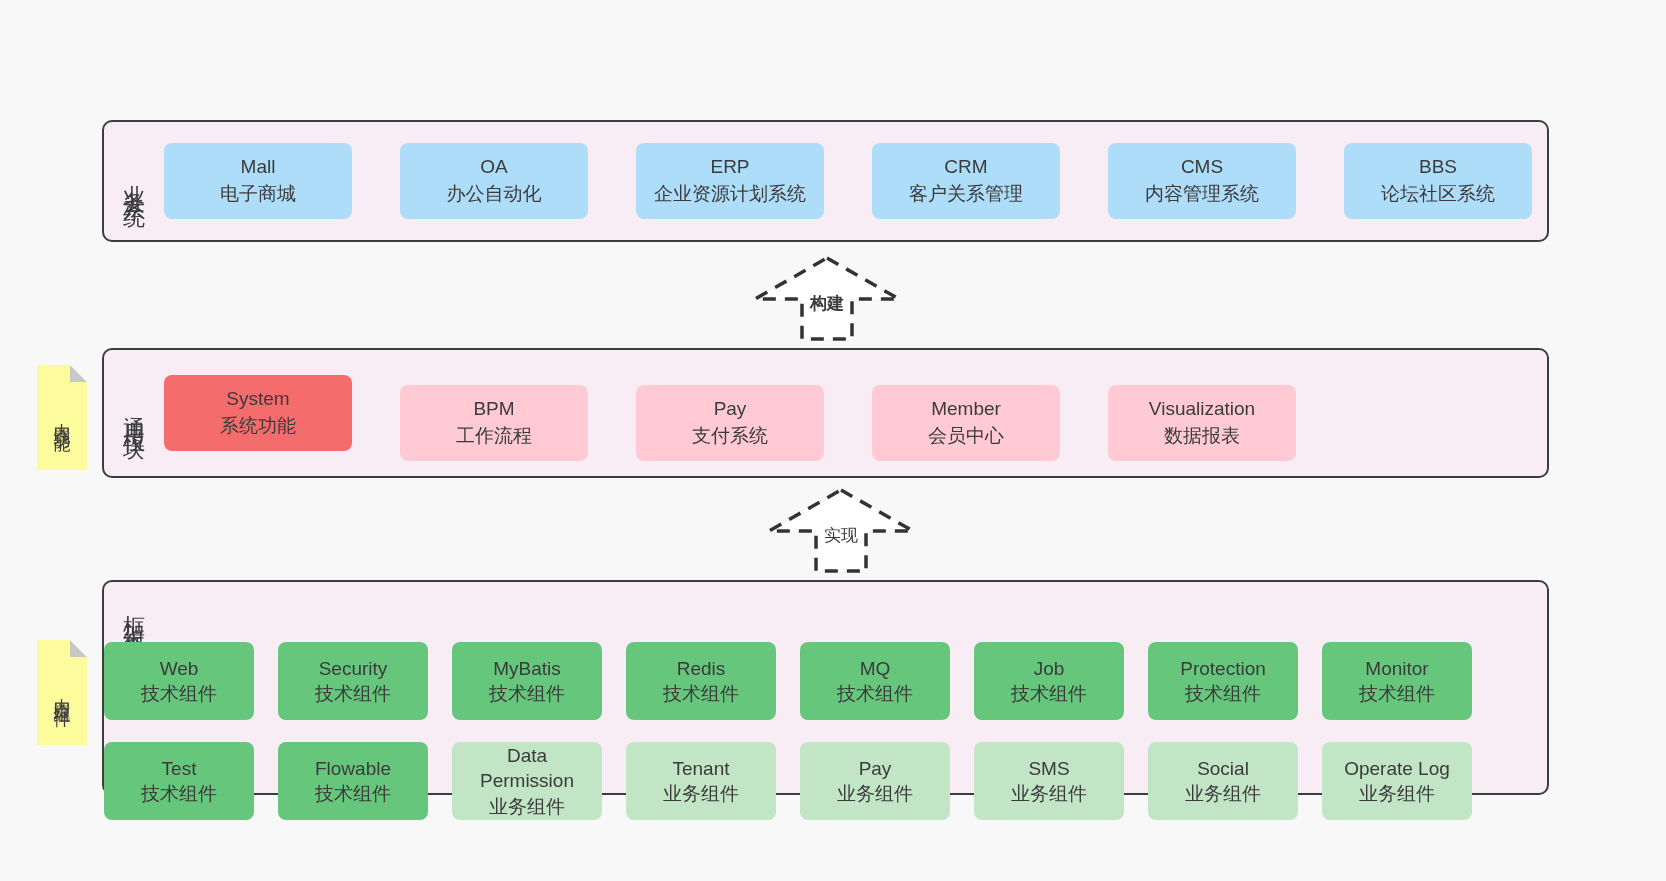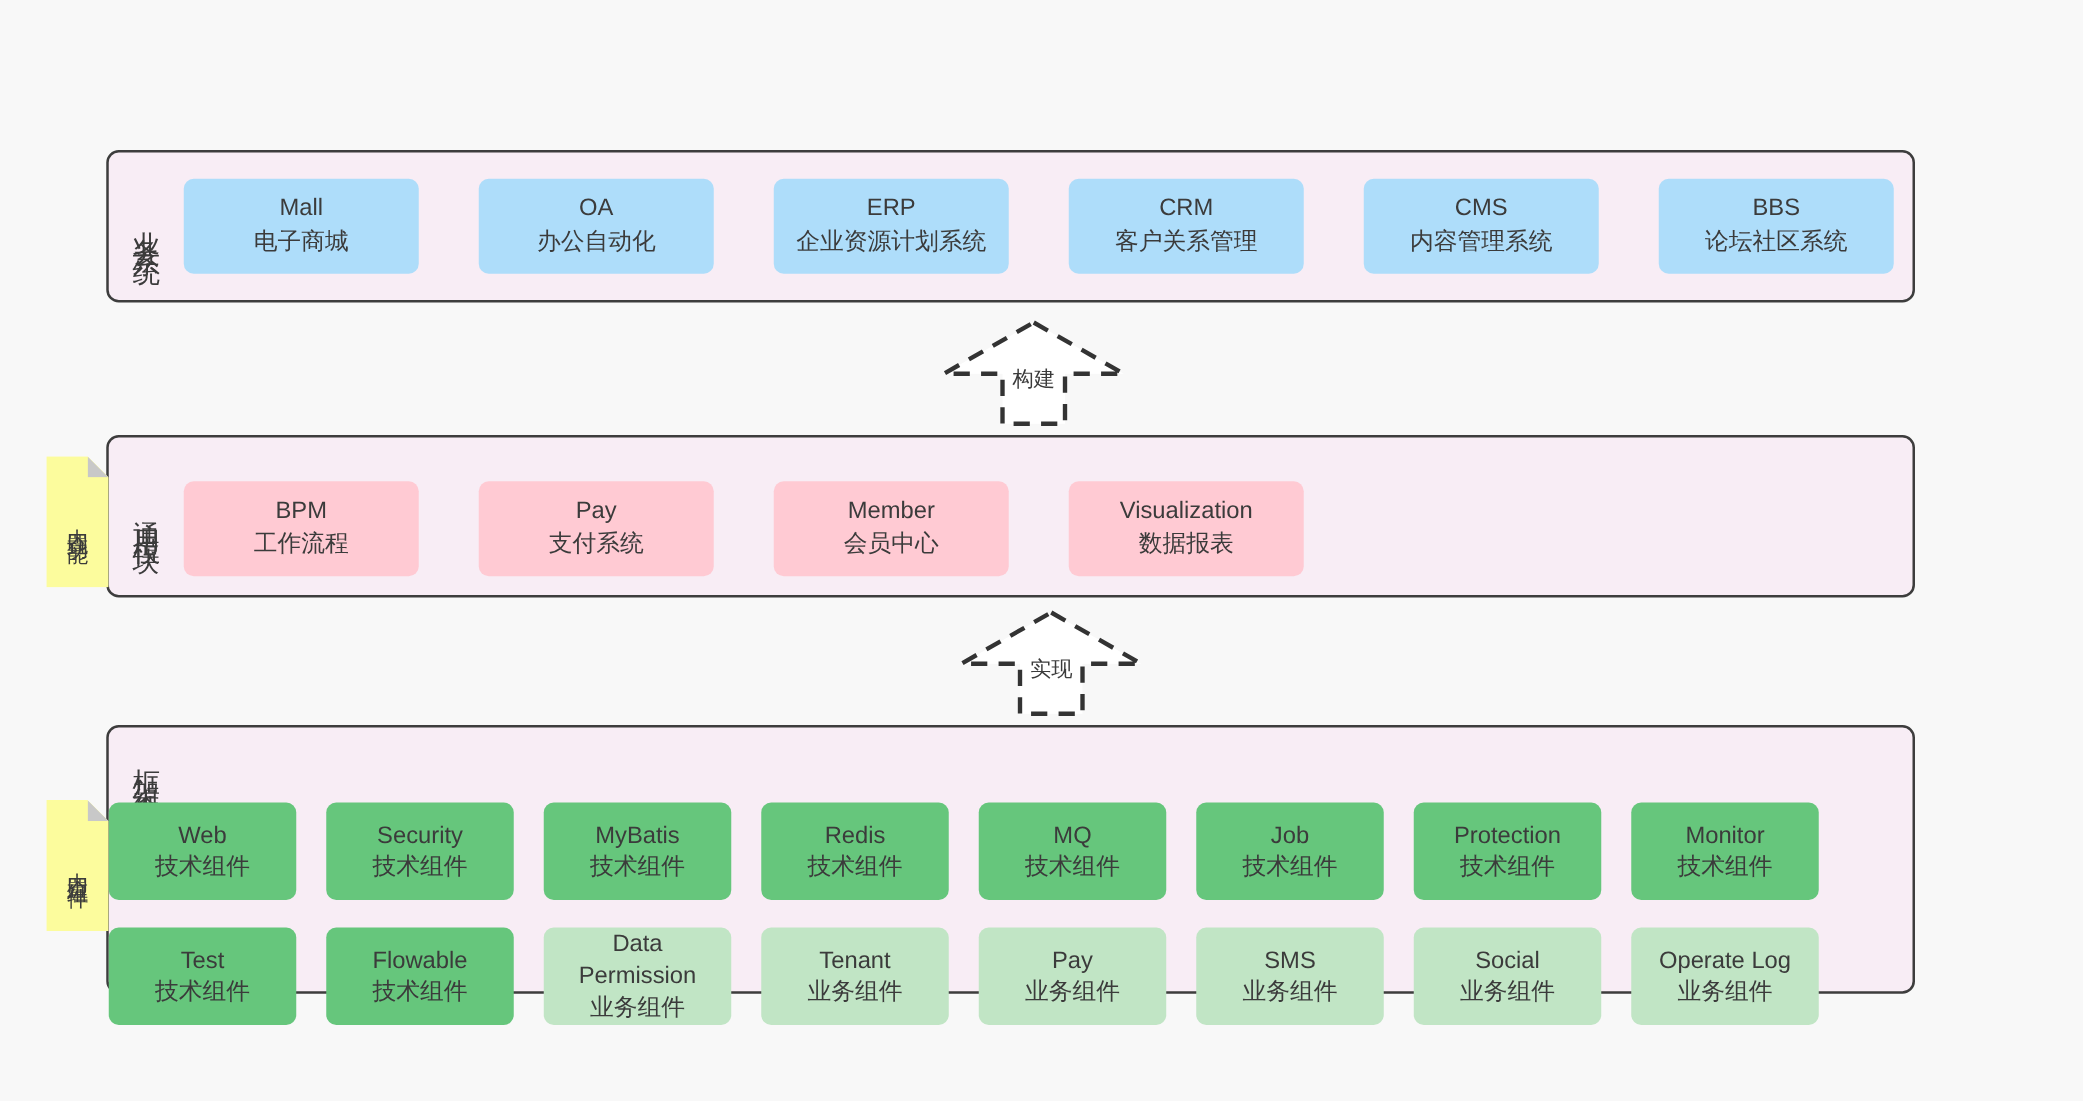--- a/index.html
+++ b/index.html
@@ -3,21 +3,21 @@
 <meta charset="utf-8">
 <style>
   html,body{margin:0;padding:0;}
   body{
     width:1666px;height:881px;position:relative;overflow:hidden;
     background:#f8f8f8;
     font-family:"Liberation Sans","DejaVu Sans",sans-serif;
     color:#3b3b3b;
   }
   .section{
-    position:absolute;left:85px;width:1447px;box-sizing:border-box;
+    position:absolute;left:102px;width:1447px;box-sizing:border-box;
     background:#f8edf5;border:2px solid #3d3d3d;border-radius:10px;
     display:flex;align-items:stretch;
   }
   #section-business{top:120px;height:122px;}
   #section-common{top:348px;height:130px;}
   #section-framework{top:580px;height:215px;flex-direction:column;}
   .side-label{
     width:60px;flex:0 0 60px;display:flex;align-items:center;justify-content:center;
     writing-mode:vertical-lr;text-orientation:upright;
     font-size:22px;letter-spacing:7px;color:#3b3b3b;
@@ -48,21 +48,21 @@
     font-size:17px;letter-spacing:4px;color:#3b3b3b;
   }
   .sticky .fold{
     position:absolute;top:0;right:0;width:17px;height:17px;
     background:#c8c8c8;
     clip-path:polygon(0 0,100% 100%,0 100%);
   }
   #sticky-functions{top:365px;}
   #sticky-components{top:640px;}
   .arrow{position:absolute;width:150px;height:90px;}
-  #arrow-build{left:752px;top:254px;}
+  #arrow-build{left:752px;top:254px;font-weight:bold;}
   #arrow-implement{left:766px;top:486px;}
   .arrow svg{position:absolute;left:0;top:0;}
   .arrow-label{
     position:absolute;left:50%;top:38px;transform:translateX(-50%);
     background:#ffffff;padding:0 2px;font-size:17px;color:#3b3b3b;white-space:nowrap;
   }
 </style>
 </head>
 <body>
 
@@ -107,20 +107,24 @@
 
 <div class="sticky" id="sticky-functions">
   <span class="fold"></span>
   <span>内置功能</span>
 </div>
 
 <div class="section" id="section-common">
   <div class="side-label">通用模块</div>
   <div class="rows">
       <div class="boxes cols6">
+        <div class="box red">
+          <div class="box-name">System</div>
+          <div class="box-desc">系统功能</div>
+        </div>
         <div class="box pink">
           <div class="box-name">BPM</div>
           <div class="box-desc">工作流程</div>
         </div>
         <div class="box pink">
           <div class="box-name">Pay</div>
           <div class="box-desc">支付系统</div>
         </div>
         <div class="box pink">
           <div class="box-name">Member</div>

